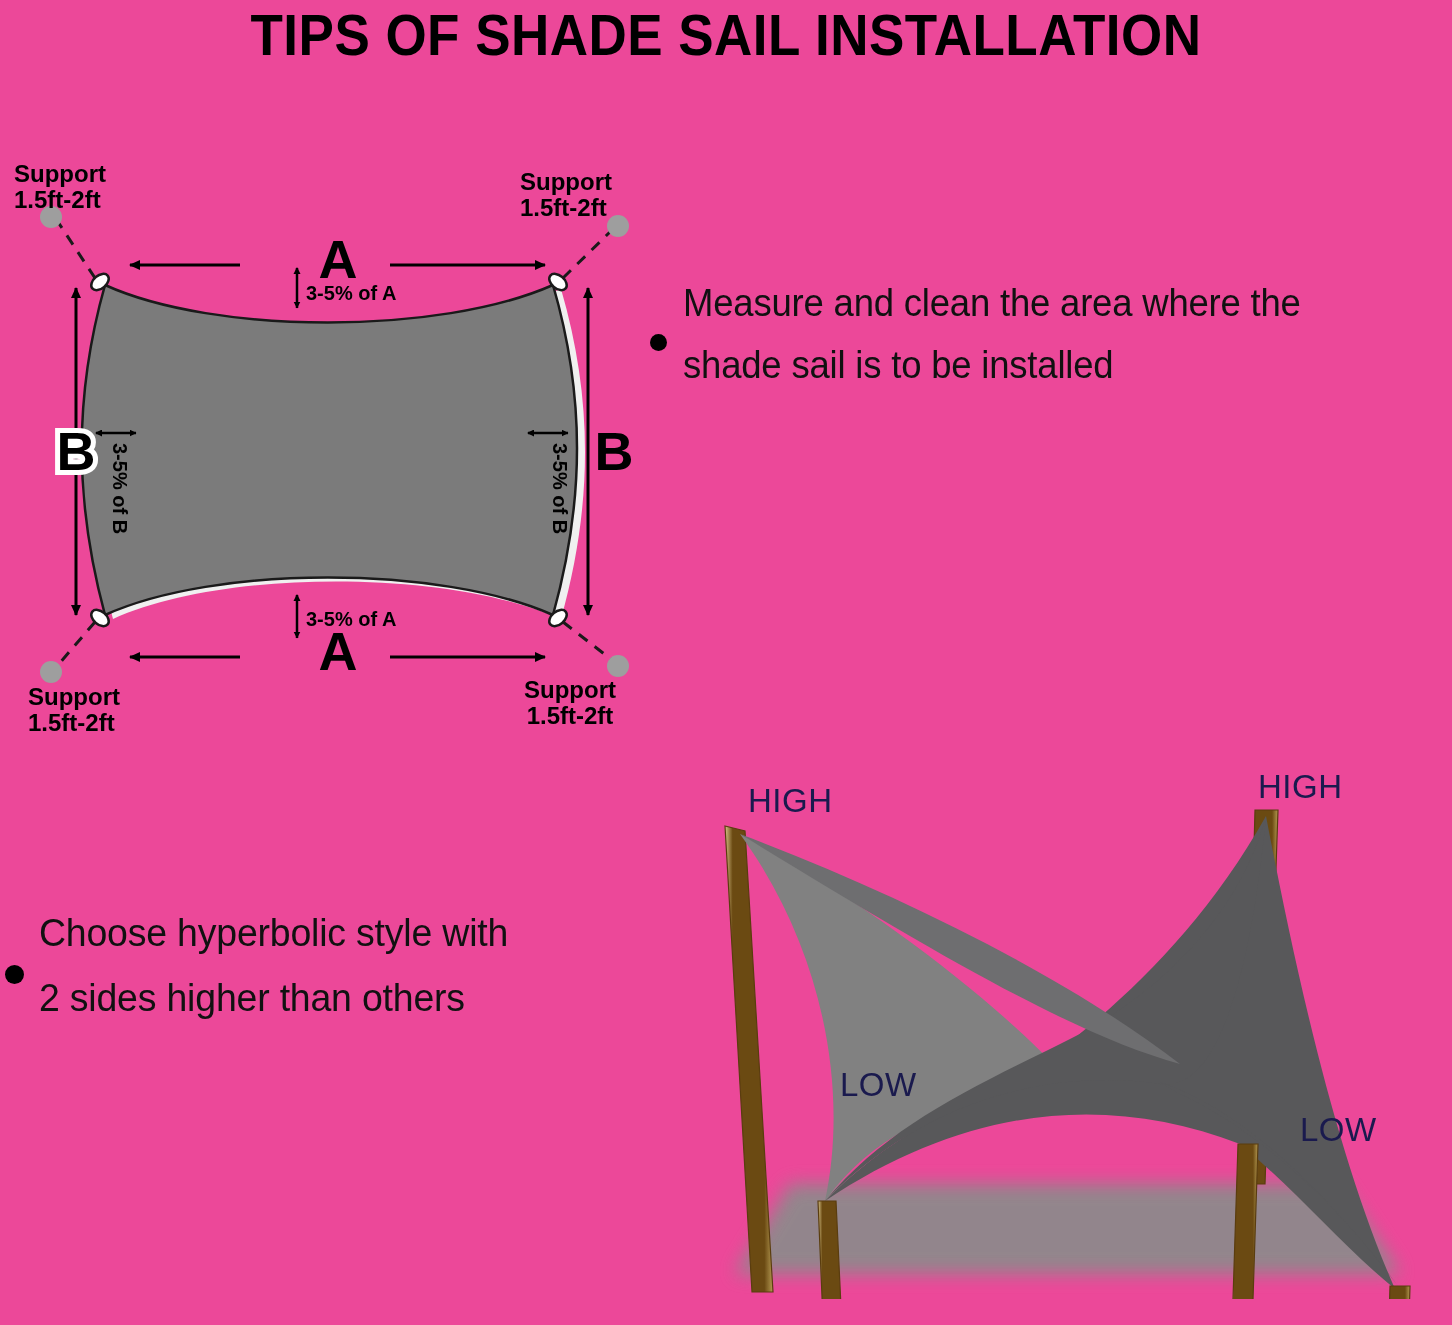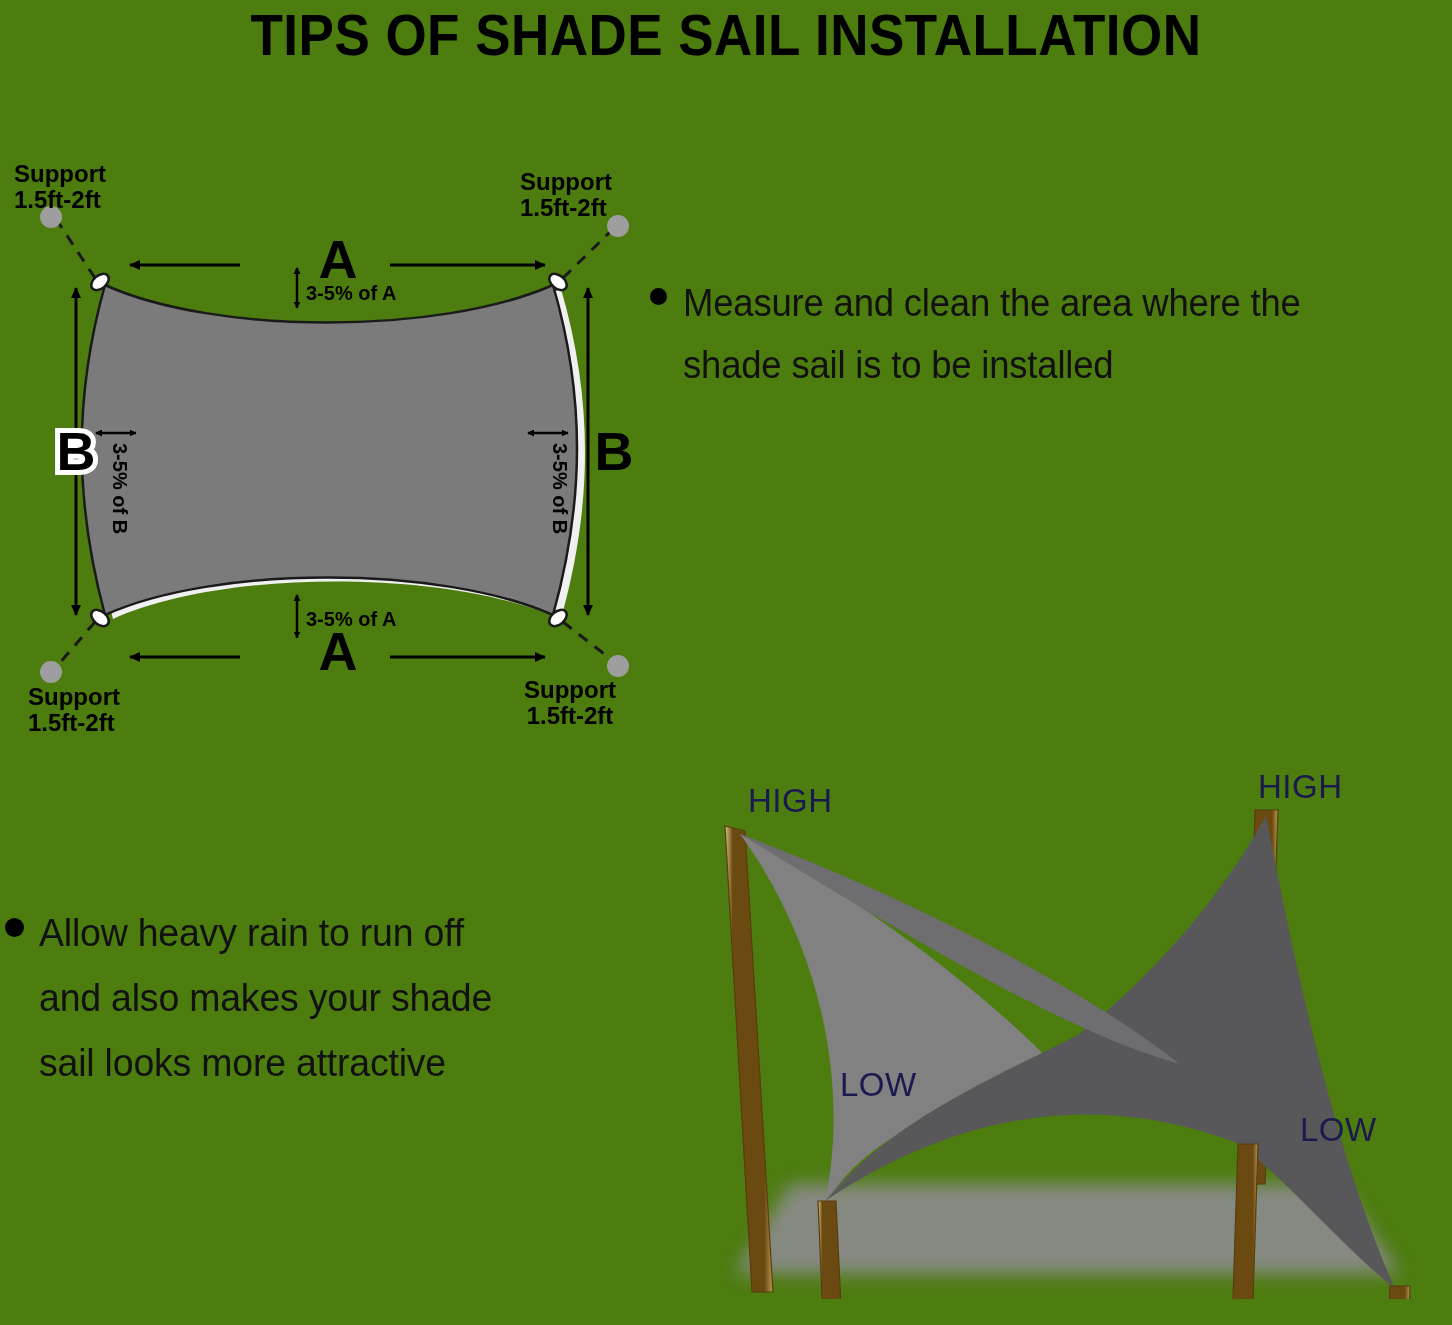--- a/index.html
+++ b/index.html
@@ -7,21 +7,21 @@
     padding: 0;
     background: #ffffff;
   }
   body {
     font-family: "Liberation Sans", sans-serif;
   }
   #page {
     position: relative;
     width: 1452px;
     height: 1325px;
-    background: #4d7c0f;
+    background: #ec4899;
     overflow: hidden;
   }
 
   
   #title {
     position: absolute;
     left: 0;
     top: 0;
     width: 1452px;
     height: 70px;
@@ -50,21 +50,21 @@
 
   
   #tips-list {
     position: absolute;
     left: 650px;
     top: 272px;
     width: 800px;
   }
   .bullet-row {
     display: flex;
-    align-items: flex-start;
+    align-items: center;
     margin-bottom: 2px;
   }
   .bullet-dot {
     flex: 0 0 auto;
     width: 17px;
     height: 17px;
     border-radius: 50%;
     background: #000000;
     margin-top: 16px;
     margin-right: 16px;
@@ -224,23 +224,22 @@
         <span>Measure and clean the area where the</span><br>
         <span>shade sail is to be installed</span>
       </span>
     </li>
   </ul>
 
   <ul id="style-list" style="list-style:none;margin:0;padding:0;">
     <li class="bullet-row">
       <span class="bullet-dot"></span>
       <span class="bullet-text">
-        <span>Allow heavy rain to run off</span><br>
-        <span>and also makes your shade</span><br>
-        <span>sail looks more attractive</span>
+        <span>Choose hyperbolic style with</span><br>
+        <span>2 sides higher than others</span>
       </span>
     </li>
   </ul>
 
   <div id="hyperbolic">
     <svg width="812" height="535" viewBox="0 0 812 535" xmlns="http://www.w3.org/2000/svg">
       <defs>
         <linearGradient id="poleGrad" x1="0" y1="0" x2="1" y2="0">
           <stop offset="0%" stop-color="#d8c488"></stop>
           <stop offset="16%" stop-color="#6b4a12"></stop>

